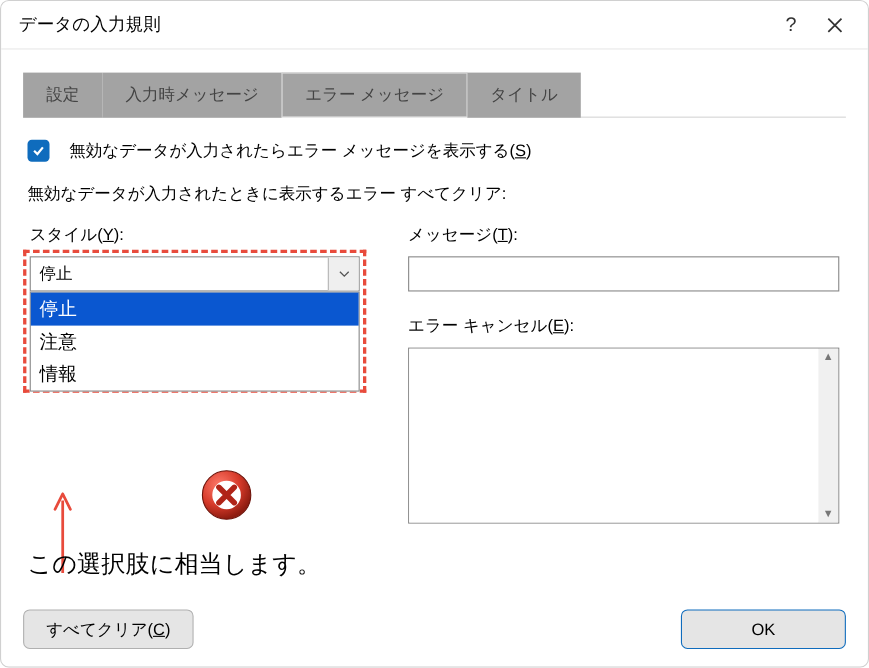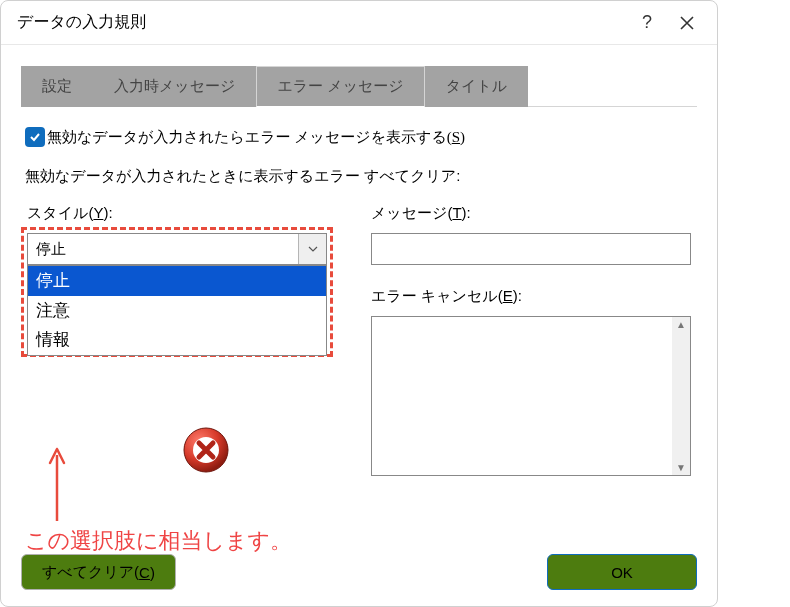--- a/index.html
+++ b/index.html
@@ -7,21 +7,21 @@
   body {
     font-family: "Yu Gothic UI", "Meiryo", "MS PGothic", sans-serif;
     font-size: 15px;
     background: #fff;
     width: 790px;
     height: 607px;
     position: relative;
     color: #000;
   }
   .dialog {
-    width: 718px;
+    width: 790px;
     height: 607px;
     background: #fff;
     border: 1px solid #d0d0d0;
     border-radius: 8px;
     display: flex;
     flex-direction: column;
     overflow: hidden;
   }
   .titlebar {
     height: 44px;
@@ -64,23 +64,22 @@
     top: 1px;
     background: #a3a3a3;
   }
   .tab.active {
     border-color: #d5d5d5;
     border-bottom: 1px solid #fff;
   }
   .checkbox-row {
     display: flex;
     align-items: center;
-    gap: 2px;
+    gap: 18px;
     margin: 6px 0 20px 4px;
-    font-family: Liberation Serif, serif;
   }
   .checkbox {
     width: 20px;
     height: 20px;
     border-radius: 4px;
     background: #0f6cbd;
     display: flex;
     align-items: center;
     justify-content: center;
     color: #fff;
@@ -194,37 +193,37 @@
     top: 380px;
   }
   .arrow {
     position: absolute;
     left: 36px;
     top: 398px;
   }
   .annotation {
     position: absolute;
     left: 24px;
-    top: 481px;
-    color: #ef4444;
+    top: 453px;
+    color: #000000;
     font-size: 22px;
   }
 
   .button-row {
     display: flex;
     align-items: center;
     padding: 12px 20px 16px 20px;
     gap: 12px;
   }
   .button-row .spacer { flex: 1; }
   .btn {
     min-width: 120px;
     height: 36px;
     border: 1px solid #b0b0b0;
-    background: #4d7c0f;
+    background: #e5e5e5;
     border-radius: 6px;
     display: flex;
     align-items: center;
     justify-content: center;
     padding: 0 20px;
     cursor: pointer;
     font: inherit;
   }
   .btn.primary {
     border-color: #0f6cbd;

